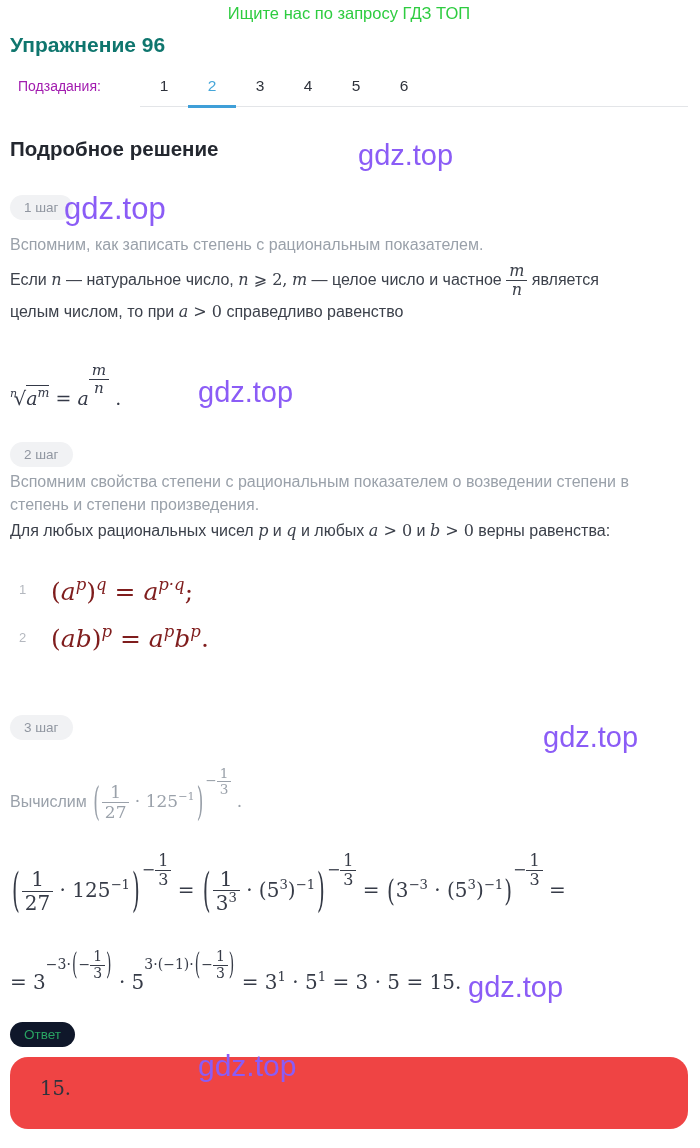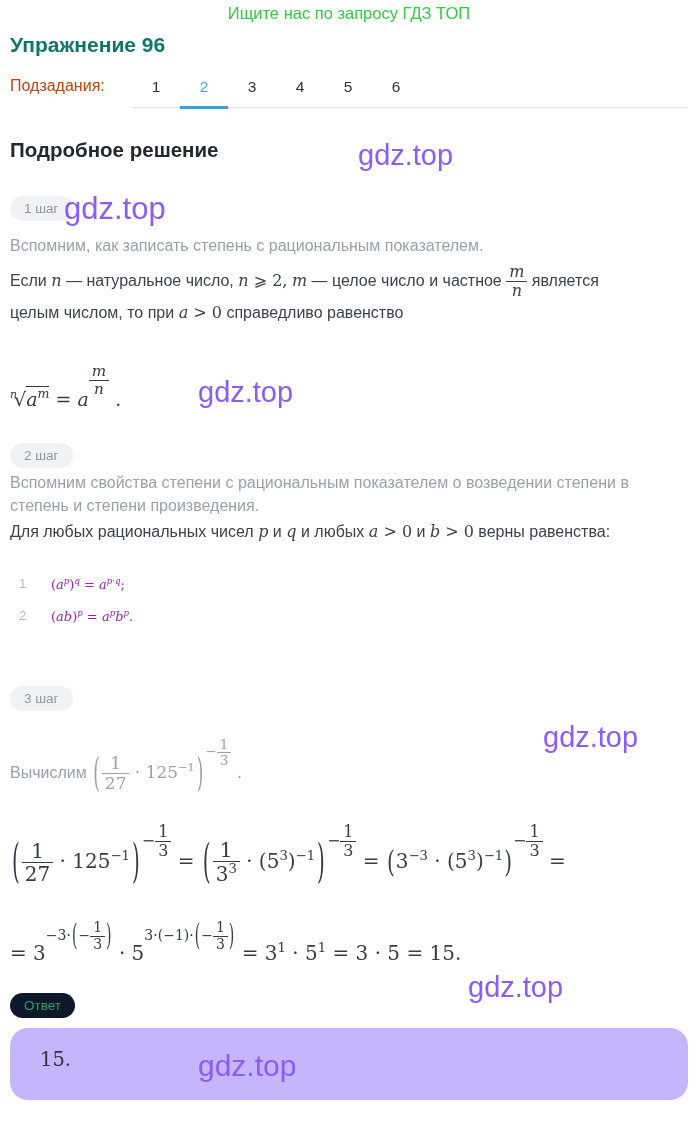--- a/index.html
+++ b/index.html
@@ -4,21 +4,21 @@
 <style>
   html,body{margin:0;padding:0;background:#fff;}
   .page{position:relative;width:700px;height:1148px;overflow:hidden;background:#fff;
         font-family:"Liberation Sans",sans-serif;color:#3c414b;}
   .inner{padding:0 12px 0 10px;}
 
   .promo{margin-top:4px;text-align:center;color:#2ecc40;font-size:16.5px;}
   .title{margin:10px 0 0;font-size:21px;font-weight:bold;color:#0f766e;}
 
   .tabsrow{display:flex;align-items:flex-end;margin-top:20px;}
-  .tabslabel{font-size:16px;color:#c2410c;padding-bottom:13px;width:122px;flex:none;}
+  .tabslabel{font-size:14px;color:#a21caf;padding-bottom:13px;width:122px;flex:none;margin-left:8px;}
   .tablist{display:flex;flex:1;border-bottom:1px solid #e3e5e8;}
   .tab{width:48px;text-align:center;font-size:15.5px;color:#2f333c;
        padding-bottom:10px;border-bottom:3px solid transparent;margin-bottom:-2px;cursor:pointer;}
   .tab.active{color:#45a6d9;border-bottom-color:#3f9fd8;}
 
   .h2{margin:30px 0 0;font-size:20.5px;font-weight:bold;color:#23272f;}
 
   .badge{display:inline-block;background:#f1f2f4;color:#9096a0;font-size:13.5px;
          padding:5px 14px;border-radius:15px;}
   .badge.green{background:#0f172a;color:#29a262;}
@@ -40,28 +40,28 @@
   .expsm{display:inline-block;vertical-align:20px;font-size:0.7em;}
   .par2{display:inline-block;transform:scaleY(2.3);font-weight:300;padding:0 2px;}
   .par1{display:inline-block;transform:scaleY(1.5);font-weight:300;padding:0 1px;}
   .par1s{display:inline-block;transform:scaleY(2.1);font-weight:300;padding:0 1px;}
   .ridx{font-size:0.58em;vertical-align:0.75em;margin-right:-3px;}
   .ovl{border-top:1.2px solid currentColor;padding-top:1px;}
 
   .eq1{margin:22px 0 0;font-size:19px;color:#343947;padding-top:16px;}
   .listrow{display:flex;align-items:center;}
   .listnum{width:32px;flex:none;color:#b4b8bf;font-size:13px;padding-left:9px;}
-  .listformula{font-size:13px;color:#a21caf;}
+  .listformula{font-size:25px;color:#7f1d1d;}
   .task{font-size:16px;margin-top:26px;}
   .task .fx{font-size:17px;}
   .calc{font-size:20px;color:#363b47;line-height:1;}
   .calc1{margin-top:30px;}
   .calc2{margin-top:34px;}
 
-  .answerbox{margin:10px 0 0;background:#c4b5fd;border-radius:18px;height:72px;
+  .answerbox{margin:10px 0 0;background:#ef4444;border-radius:18px;height:72px;
              box-sizing:border-box;padding:20px 0 0 30px;font-size:19.5px;color:#2e333d;}
 
   .wm{position:absolute;color:#8b5cf6;font-size:29px;font-weight:500;
       font-family:"Liberation Sans",sans-serif;white-space:nowrap;}
 </style>
 </head>
 <body>
 
 <div class="page">
   <div class="inner">

